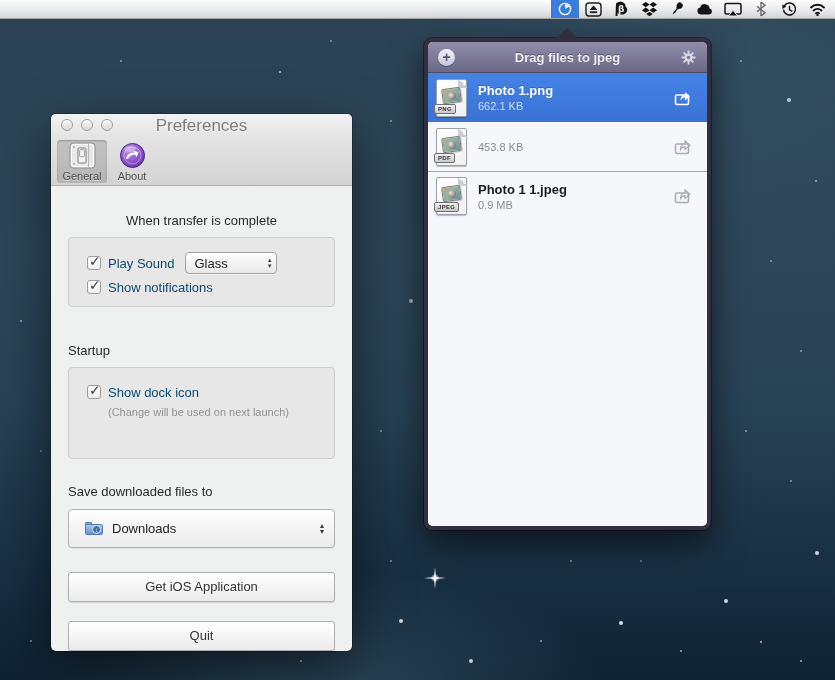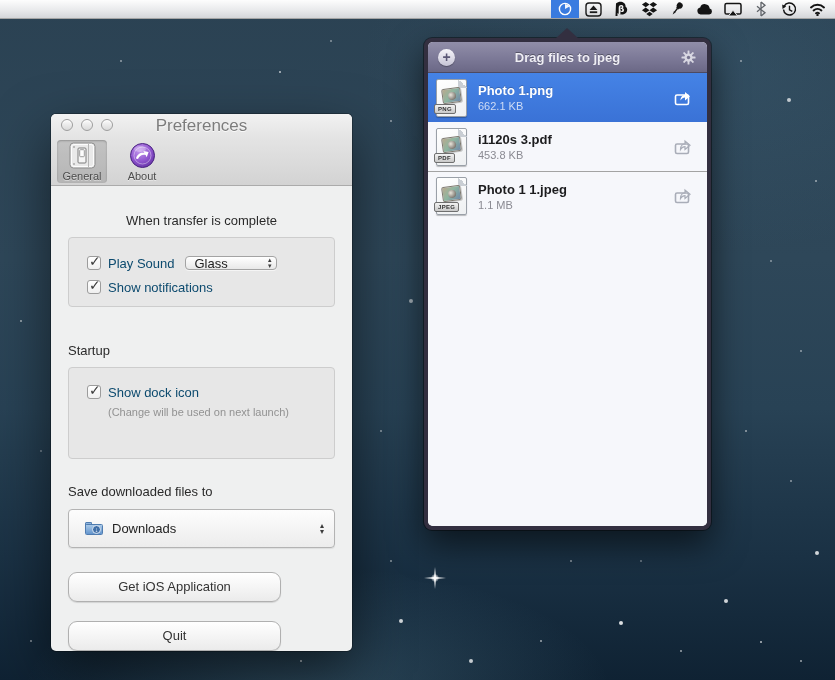--- a/index.html
+++ b/index.html
@@ -111,21 +111,21 @@
     box-shadow:0 22px 55px rgba(0,0,0,.55), 0 0 0 1px rgba(0,0,0,.25); }
   .titlebar { height:23px; background:linear-gradient(180deg,#f2f2f2,#e4e4e4);
     display:flex; align-items:center; position:relative; }
   .traffic { display:flex; gap:8px; position:absolute; left:10px; top:5px; }
   .light { width:12px; height:12px; border-radius:50%;
     background:linear-gradient(180deg,#fbfbfb,#d9d9d9); border:1px solid #9d9d9d;
     box-shadow:inset 0 1px 1px rgba(255,255,255,.8); }
   .win-title { flex:1; text-align:center; font-size:17px; color:#7c7c7c; text-shadow:0 1px 0 rgba(255,255,255,.8); }
 
   .toolbar { height:49px; background:linear-gradient(180deg,#e4e4e4,#d3d3d3);
-    border-bottom:1px solid #ababab; display:flex; align-items:flex-start; padding:3px 0 0 6px; gap:10px; }
+    border-bottom:1px solid #ababab; display:flex; align-items:flex-start; padding:3px 0 0 6px; gap:0; }
   .tool-item { width:50px; height:43px; display:flex; flex-direction:column; align-items:center;
     justify-content:flex-start; border-radius:4px; padding-top:2px; }
   .tool-item.selected { background:rgba(0,0,0,.14); box-shadow:inset 0 1px 2px rgba(0,0,0,.25); }
   .tool-label { font-size:11px; color:#4c4c4c; margin-top:1px; text-shadow:0 1px 0 rgba(255,255,255,.5); }
 
   .prefs-content { position:relative; padding:0 17px; }
   .section-heading { font-size:13px; color:#2a2a2a; }
   .h1 { margin-top:27px;text-align:center; }
   .h2 { margin-top:36px; }
   .h3 { margin-top:25px; }
@@ -135,21 +135,21 @@
   .gb2 { height:92px; padding:12px 0 0 18px; }
 
   .check-row { display:flex; align-items:center; height:24px; }
   .checkbox { width:14px; height:14px; background:linear-gradient(180deg,#ffffff,#efefef);
     border:1px solid #9c9c9c; border-radius:3px; position:relative; flex:0 0 14px;
     box-shadow:inset 0 1px 1px rgba(255,255,255,.9); }
   .checkbox .check { position:absolute; left:1px; top:-4px; font-size:14px; font-weight:bold; color:#3b3b3b; }
   .check-label { font-size:13px; color:#0c4a6e; margin-left:7px; }
   .hint { font-size:11px; color:#929292; margin:2px 0 8px 21px; }
 
-  .popup-small { margin-left:10px; width:92px; height:14px; border:1px solid #a3a3a3; border-radius:4px;
+  .popup-small { margin-left:10px; width:92px; height:22px; border:1px solid #a3a3a3; border-radius:4px;
     background:linear-gradient(180deg,#ffffff,#e8e8e8); display:flex; align-items:center;
     padding:0 4px 0 9px; box-shadow:0 1px 0 rgba(255,255,255,.6); }
   .popup-small .popup-value { flex:1; font-size:13px; color:#222; }
 
   .stepper { display:flex; flex-direction:column; align-items:center; line-height:5px; }
   .stepper span { font-size:7px; color:#3c3c3c; height:6px; }
 
   .popup-large { margin-top:10px; width:267px; height:39px; border:1px solid #b3b3b3; border-radius:4px;
     background:linear-gradient(180deg,#fdfdfd,#ececec); display:flex; align-items:center;
     padding:0 10px 0 16px; box-shadow:0 1px 1px rgba(0,0,0,.08); }
@@ -157,21 +157,21 @@
   .popup-large .stepper span { font-size:8px; }
 
   .folder-icon { width:18px; height:13px; position:relative; flex:0 0 18px; }
   .folder-body { position:absolute; left:0; top:2px; width:18px; height:11px; border-radius:1.5px;
     background:linear-gradient(180deg,#a9c9e8,#6495cd); border:1px solid #4f7cb0; }
   .folder-tab { position:absolute; left:0; top:0; width:7px; height:4px; border-radius:1.5px 1.5px 0 0;
     background:#8db4dd; border:1px solid #4f7cb0; border-bottom:none; }
   .folder-badge { position:absolute; right:2px; top:3px; width:9px; height:9px; border-radius:50%;
     background:#3f6fa8; border:1px solid #dfe9f5; color:#fff; font-size:7px; line-height:8px; text-align:center; }
 
-  .wide-btn { display:block; width:213px; height:30px; border:1px solid #b0b0b0; border-radius:9px;
+  .wide-btn { display:block; width:267px; height:30px; border:1px solid #b0b0b0; border-radius:3px;
     background:linear-gradient(180deg,#ffffff,#ebebeb); font-size:13px; color:#333;
     font-family:inherit; box-shadow:0 1px 1px rgba(0,0,0,.12); text-align:center; line-height:28px; }
   .btn1 { margin-top:24px; }
   .btn2 { margin-top:19px; }
 </style>
 </head>
 <body>
 
 <div class="desktop">
   <div class="stars"></div>
@@ -305,39 +305,38 @@
           </svg>
         </span>
       </div>
 
       <div class="file-row">
         <span class="doc-icon">
           <span class="doc-art"></span>
           <span class="doc-badge">PDF</span>
         </span>
         <div class="file-meta">
-          <div class="file-name">i1120s 3.pdf</div>
           <div class="file-size">453.8 KB</div>
         </div>
         <span class="share-btn">
           <svg width="20" height="16" viewBox="0 0 20 16">
             <rect x="1.5" y="5" width="13" height="9.5" rx="1.5" fill="none" stroke="currentColor" stroke-width="1.6"></rect>
             <path d="M6.5 10.5 C6.5 6.5 9 5 11 5 L11 2 L16 6.2 L11 10.4 L11 7.6 C9.2 7.6 7.6 8.6 6.5 10.5 Z" fill="none" stroke="currentColor" stroke-width="1.2"></path>
           </svg>
         </span>
       </div>
 
       <div class="file-row">
         <span class="doc-icon">
           <span class="doc-art"></span>
           <span class="doc-badge">JPEG</span>
         </span>
         <div class="file-meta">
           <div class="file-name">Photo 1 1.jpeg</div>
-          <div class="file-size">1.1 MB</div>
+          <div class="file-size">0.9 MB</div>
         </div>
         <span class="share-btn">
           <svg width="20" height="16" viewBox="0 0 20 16">
             <rect x="1.5" y="5" width="13" height="9.5" rx="1.5" fill="none" stroke="currentColor" stroke-width="1.6"></rect>
             <path d="M6.5 10.5 C6.5 6.5 9 5 11 5 L11 2 L16 6.2 L11 10.4 L11 7.6 C9.2 7.6 7.6 8.6 6.5 10.5 Z" fill="none" stroke="currentColor" stroke-width="1.2"></path>
           </svg>
         </span>
       </div>
 
     </div>

